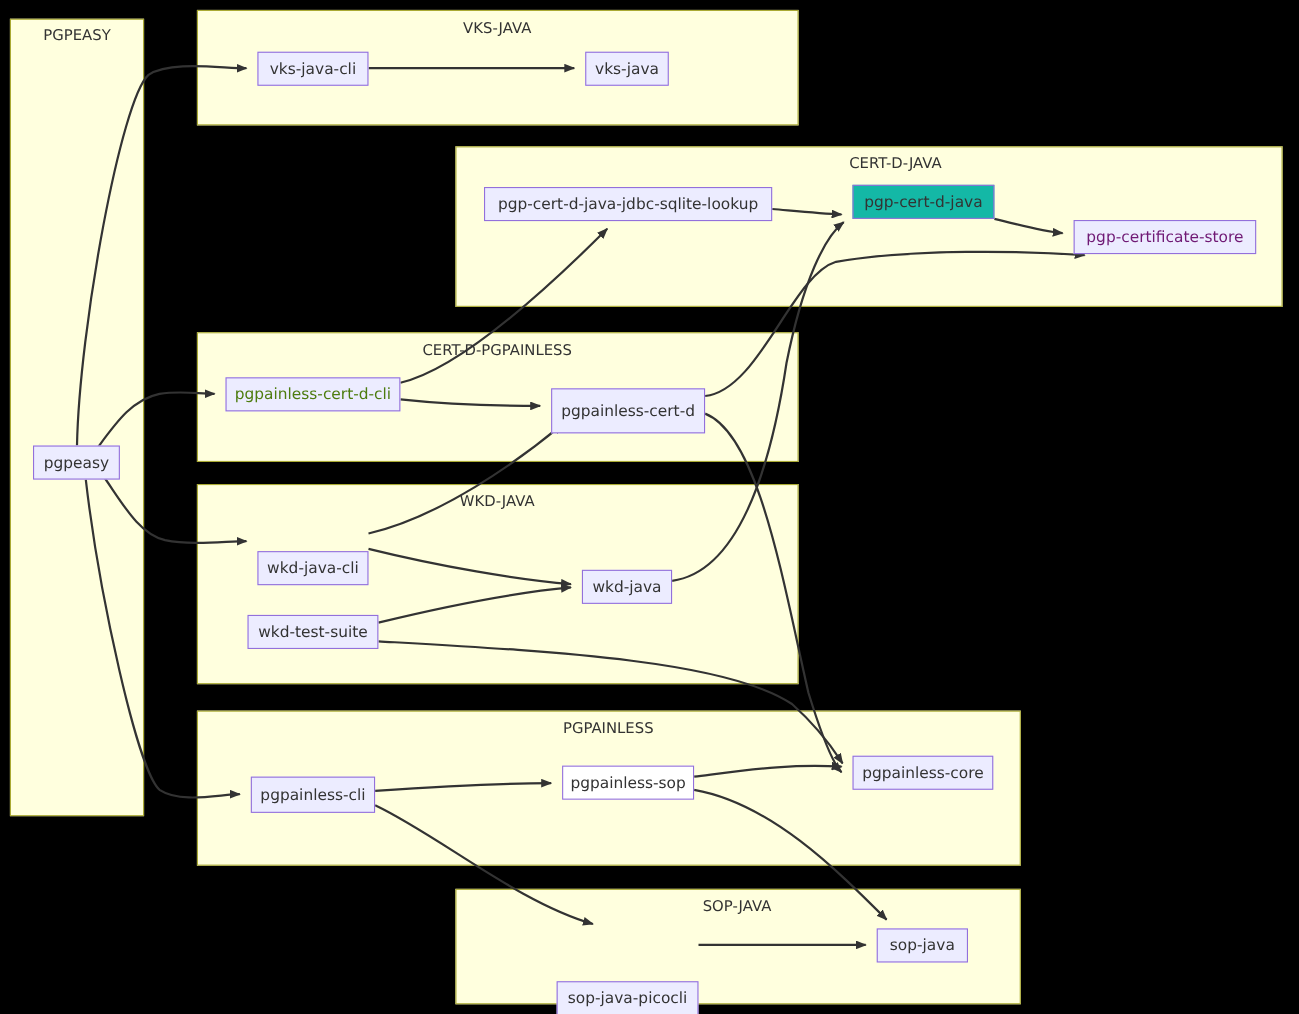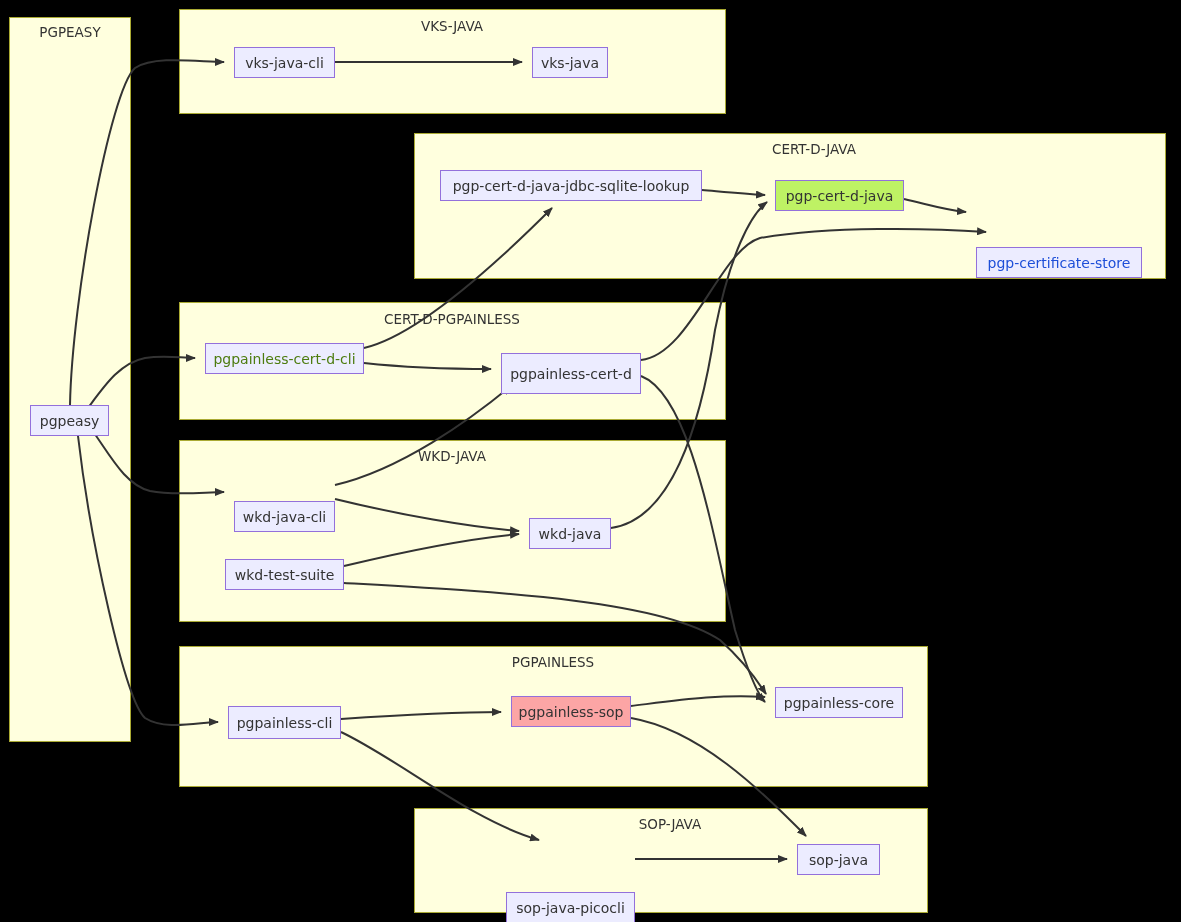--- a/index.html
+++ b/index.html
@@ -61,26 +61,26 @@
         <path d="M 631,706 C 680,700 720,694 765,697" marker-end="url(#ah)" stroke="#333333"></path>
         <path d="M 631,718 C 700,730 760,790 806,836" marker-end="url(#ah)" stroke="#333333"></path>
         <path d="M 635,859 L 787,859" marker-end="url(#ah)" stroke="#333333"></path>
       </g>
   </svg>
   <div id="nodes">
       <div class="node" style="left: 30px; top: 405px; width: 79px; height: 31px; background: rgb(236, 236, 255); border-color: rgb(147, 112, 219); color: rgb(51, 51, 51);">pgpeasy</div>
       <div class="node" style="left: 234px; top: 47px; width: 101px; height: 31px; background: rgb(236, 236, 255); border-color: rgb(147, 112, 219); color: rgb(51, 51, 51);">vks-java-cli</div>
       <div class="node" style="left: 532px; top: 47px; width: 76px; height: 31px; background: rgb(236, 236, 255); border-color: rgb(147, 112, 219); color: rgb(51, 51, 51);">vks-java</div>
       <div class="node" style="left: 440px; top: 170px; width: 262px; height: 31px; background: rgb(236, 236, 255); border-color: rgb(147, 112, 219); color: rgb(51, 51, 51);">pgp-cert-d-java-jdbc-sqlite-lookup</div>
-      <div class="node" style="left: 775px; top: 180px; width: 129px; height: 31px; background: #bef264; border-color: rgb(147, 112, 219); color: rgb(51, 51, 51);">pgp-cert-d-java</div>
-      <div class="node" style="left: 976px; top: 200px; width: 166px; height: 31px; background: rgb(236, 236, 255); border-color: rgb(147, 112, 219); color: #1d4ed8; margin-top: 47px;">pgp-certificate-store</div>
+      <div class="node" style="left: 775px; top: 168px; width: 129px; height: 31px; background: #14b8a6; border-color: rgb(147, 112, 219); color: rgb(51, 51, 51);">pgp-cert-d-java</div>
+      <div class="node" style="left: 976px; top: 200px; width: 166px; height: 31px; background: rgb(236, 236, 255); border-color: rgb(147, 112, 219); color: #701a75;">pgp-certificate-store</div>
       <div class="node" style="left: 205px; top: 343px; width: 159px; height: 31px; background: rgb(236, 236, 255); border-color: rgb(147, 112, 219); color: #4d7c0f;">pgpainless-cert-d-cli</div>
       <div class="node" style="left: 501px; top: 353px; width: 140px; height: 41px; background: rgb(236, 236, 255); border-color: rgb(147, 112, 219); color: rgb(51, 51, 51);">pgpainless-cert-d</div>
       <div class="node" style="left: 234px; top: 476px; width: 101px; height: 31px; background: rgb(236, 236, 255); border-color: rgb(147, 112, 219); color: rgb(51, 51, 51); margin-top: 25px;">wkd-java-cli</div>
       <div class="node" style="left: 529px; top: 518px; width: 82px; height: 31px; background: rgb(236, 236, 255); border-color: rgb(147, 112, 219); color: rgb(51, 51, 51);">wkd-java</div>
       <div class="node" style="left: 225px; top: 559px; width: 119px; height: 31px; background: rgb(236, 236, 255); border-color: rgb(147, 112, 219); color: rgb(51, 51, 51);">wkd-test-suite</div>
       <div class="node" style="left: 228px; top: 706px; width: 113px; height: 33px; background: rgb(236, 236, 255); border-color: rgb(147, 112, 219); color: rgb(51, 51, 51);">pgpainless-cli</div>
-      <div class="node" style="left: 511px; top: 696px; width: 120px; height: 31px; background: #fca5a5; border-color: rgb(147, 112, 219); color: rgb(51, 51, 51);">pgpainless-sop</div>
+      <div class="node" style="left: 511px; top: 696px; width: 120px; height: 31px; background: #ffffff; border-color: rgb(147, 112, 219); color: rgb(51, 51, 51);">pgpainless-sop</div>
       <div class="node" style="left: 775px; top: 687px; width: 128px; height: 31px; background: rgb(236, 236, 255); border-color: rgb(147, 112, 219); color: rgb(51, 51, 51);">pgpainless-core</div>
       <div class="node" style="left: 506px; top: 844px; width: 129px; height: 31px; background: rgb(236, 236, 255); border-color: rgb(147, 112, 219); color: rgb(51, 51, 51); margin-top: 48px;">sop-java-picocli</div>
       <div class="node" style="left: 797px; top: 844px; width: 83px; height: 31px; background: rgb(236, 236, 255); border-color: rgb(147, 112, 219); color: rgb(51, 51, 51);">sop-java</div>
     </div>
 </div>
 
 </body></html>

